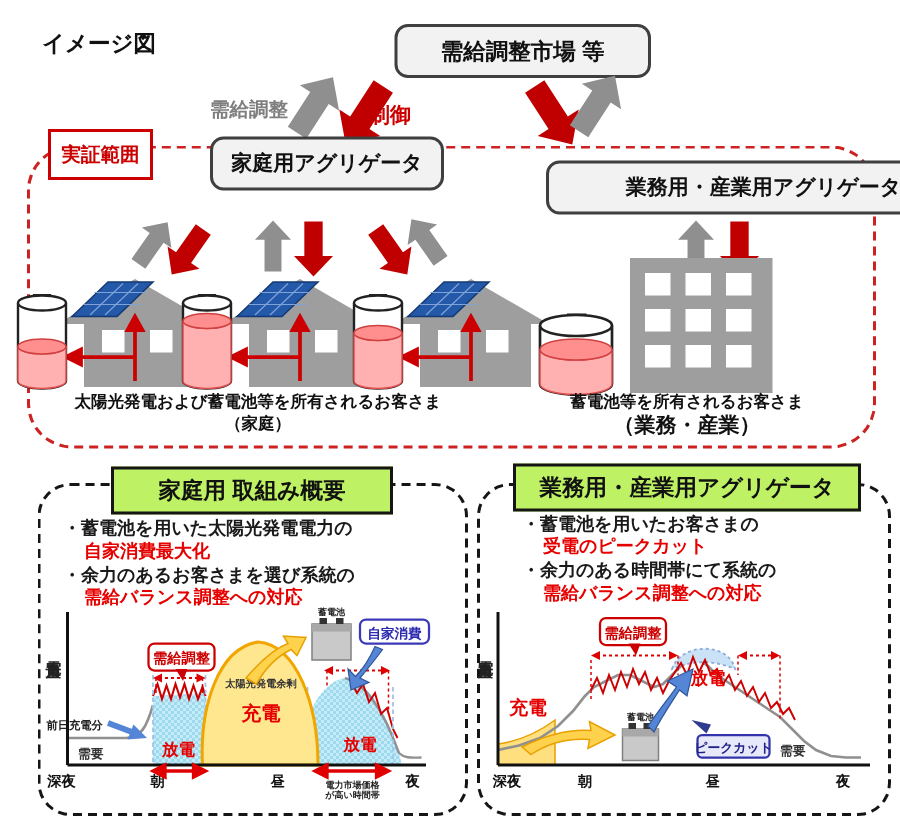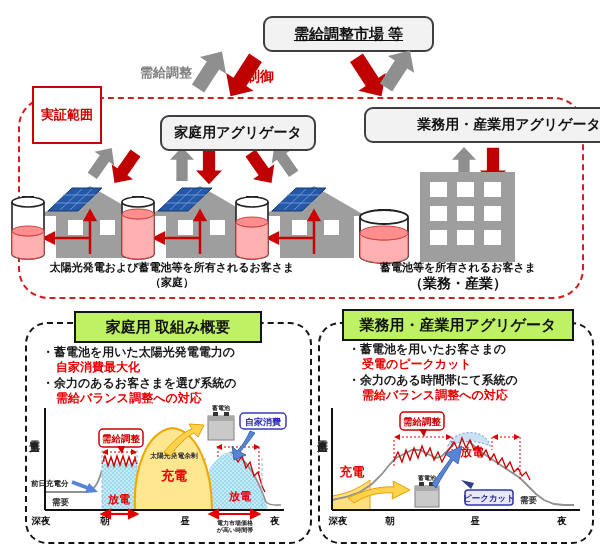--- a/index.html
+++ b/index.html
@@ -9,60 +9,61 @@
   .ctr{transform:translateX(-50%);white-space:nowrap;}
   .bold{font-weight:bold;}
   .red{color:#cc0000;text-align:right;}
   .gray{color:#7f7f7f;}
   
   .rbox{position:absolute;border:2px solid #3f3f3f;border-radius:9px;background:#f2f2f2;
         display:flex;align-items:center;justify-content:center;font-weight:bold;color:#111;}
   
   #scope-box{position:absolute;left:18px;top:97px;width:562px;height:198px;
              border:2.5px dashed #cc2222;border-radius:30px;}
-  #scope-label{position:absolute;left:32px;top:86px;padding:18px 7px;background:#fff;
+  #scope-label{position:absolute;left:32px;top:86px;padding:6px 7px;background:#fff;
                border:2px solid #cc0000;color:#cc0000;font-weight:bold;font-size:13px;z-index:5;}
   
   .panel{position:absolute;border:2.5px dashed #151515;border-radius:22px;background:#fff;}
   .ptitle{position:absolute;border:2.5px solid #151515;background:#bef264;z-index:6;
           display:flex;align-items:center;justify-content:center;font-weight:bold;color:#111;}
   .bullet{position:absolute;font-size:12px;font-weight:bold;color:#1a1a1a;white-space:nowrap;}
   .vlabel{position:absolute;writing-mode:vertical-rl;text-orientation:upright;
           font-size:10.5px;font-weight:bold;color:#222;letter-spacing:1px;}
   svg{position:absolute;overflow:visible;}
   .barrow{position:absolute;}
 </style>
 </head>
 <body>
 
 <div id="page">
 
-
-  <div class="rbox" style="left:263px;top:16px;width:167px;height:32px;font-size:15px;text-decoration:underline;">需給調整市場 等</div>
+  <div class="abs bold" style="left:28px;top:20px;font-size:15px;color:#111;">イメージ図</div>
+
+  <div class="rbox" style="left:263px;top:16px;width:167px;height:32px;font-size:15px;">需給調整市場 等</div>
 
   <div class="abs bold gray" style="left:140px;top:64px;font-size:13px;">需給調整</div>
   <div class="abs bold red" style="left:246px;top:68px;font-size:14px;">制御</div>
 
   <svg class="barrow" style="left:194px;top:48px;width:32px;height:44px;transform:rotate(33deg);" viewBox="0 0 34 48">
       <polygon points="17,0 34,18 25,18 25,48 9,48 9,18 0,18" fill="#8f8f8f"></polygon>
     </svg>
   <svg class="barrow" style="left:226px;top:54px;width:34px;height:46px;transform:rotate(213deg);" viewBox="0 0 34 48">
       <polygon points="17,0 34,18 25,18 25,48 9,48 9,18 0,18" fill="#c00000"></polygon>
     </svg>
   <svg class="barrow" style="left:352px;top:54px;width:34px;height:46px;transform:rotate(147deg);" viewBox="0 0 34 48">
       <polygon points="17,0 34,18 25,18 25,48 9,48 9,18 0,18" fill="#c00000"></polygon>
     </svg>
   <svg class="barrow" style="left:382px;top:47px;width:32px;height:44px;transform:rotate(33deg);" viewBox="0 0 34 48">
       <polygon points="17,0 34,18 25,18 25,48 9,48 9,18 0,18" fill="#8f8f8f"></polygon>
     </svg>
 
   <div id="scope-box"></div>
   <div id="scope-label">実証範囲</div>
 
-  <div class="rbox" style="left:140px;top:115px;width:152px;height:32px;font-size:14px;z-index:4;margin-left:20px;">家庭用アグリゲータ</div>
+  <div class="rbox" style="left:140px;top:91px;width:152px;height:32px;font-size:14px;z-index:4;">家庭用アグリゲータ</div>
   <div class="rbox" style="left:364px;top:107px;width:214px;height:32px;font-size:14px;z-index:4;padding-left:36px;">業務用・産業用アグリゲータ</div>
 
   <svg class="barrow" style="left:90px;top:142px;width:24px;height:40px;transform:rotate(35deg);" viewBox="0 0 34 48">
       <polygon points="17,0 34,18 25,18 25,48 9,48 9,18 0,18" fill="#8f8f8f"></polygon>
     </svg>
   <svg class="barrow" style="left:112px;top:148px;width:26px;height:40px;transform:rotate(215deg);" viewBox="0 0 34 48">
       <polygon points="17,0 34,18 25,18 25,48 9,48 9,18 0,18" fill="#c00000"></polygon>
     </svg>
 
   <svg class="barrow" style="left:170px;top:144px;width:24px;height:40px;" viewBox="0 0 34 48">

